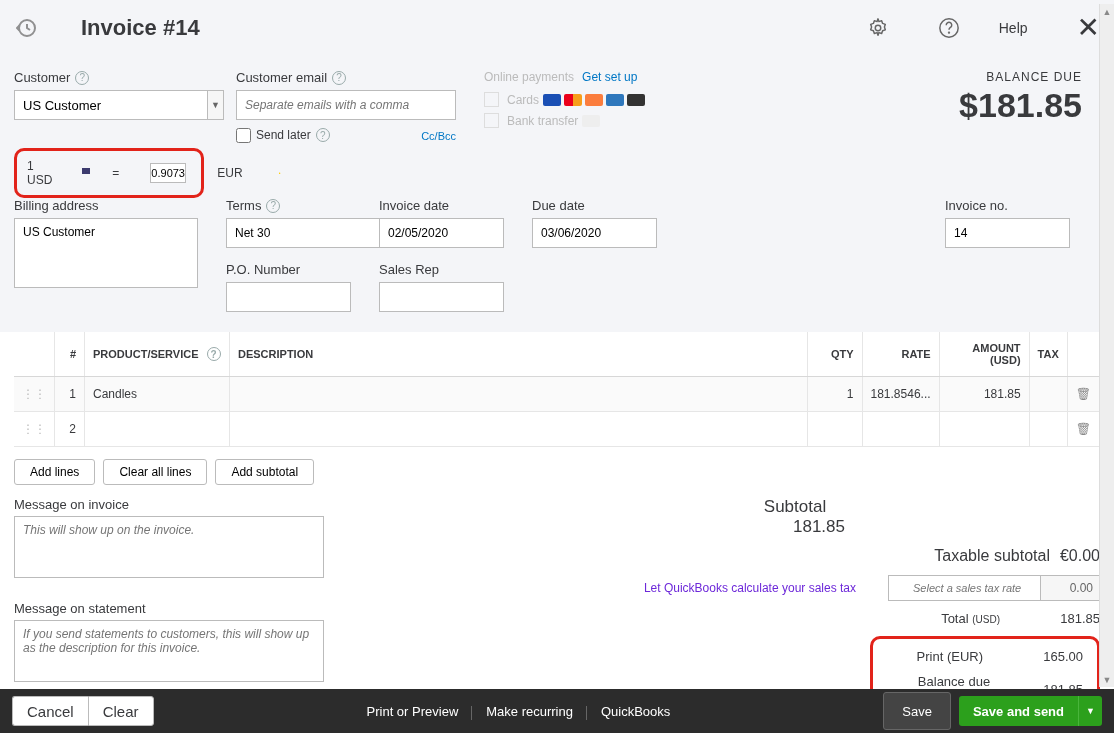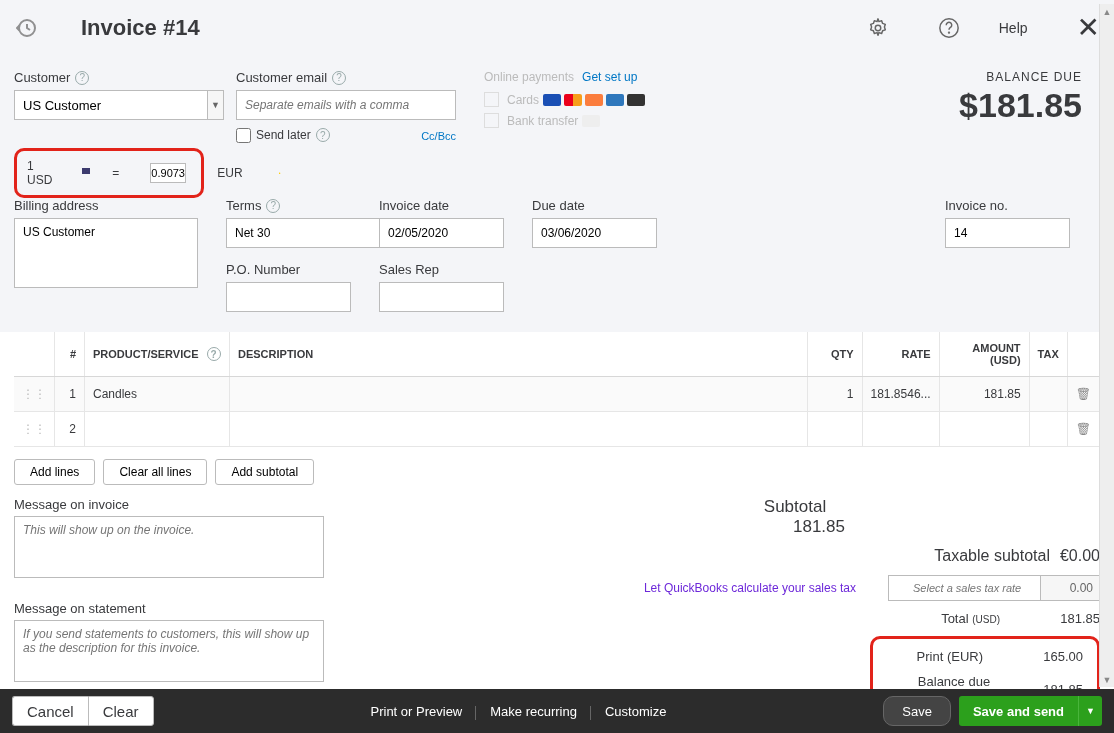--- a/index.html
+++ b/index.html
@@ -99,21 +99,21 @@
     .redbox .trow:last-child { margin-bottom: 0; }
     
     
     .footer { position: absolute; bottom: 0; left: 0; right: 0; height: 44px; background: #2c2c2c; display: flex; align-items: center; padding: 0 12px; color: #fff; font-size: 13px; }
     .footer .white-btn { height: 30px; padding: 0 14px; background: #fff; color: #393a3d; border: 1px solid #bbb; cursor: pointer; font-size: 15px; }
     .footer .white-btn.first { border-right: 0; border-radius: 3px 0 0 3px; }
     .footer .white-btn.second { border-radius: 0 3px 3px 0; }
     .footer .center { flex: 1; display: flex; justify-content: center; gap: 0; }
     .footer .center a { color: #fff; padding: 0 14px; cursor: pointer; position: relative; }
     .footer .center a.sep::after { content:""; width:1px; height:14px; background:#666; position:absolute; right:0; top:2px; }
-    .footer .save-btn { height: 30px; padding: 0 18px; background: #444; color: #fff; border: 1px solid #666; border-radius: 10px; cursor: pointer; font-size: 13px; margin-right: 8px; }
+    .footer .save-btn { height: 38px; padding: 0 18px; background: #444; color: #fff; border: 1px solid #666; border-radius: 3px; cursor: pointer; font-size: 13px; margin-right: 8px; }
     .footer .send-wrap { display: flex; }
     .footer .send-btn { height: 30px; padding: 0 14px; background: #2ca01c; color: #fff; border: 0; border-radius: 3px 0 0 3px; cursor: pointer; font-size: 13px; font-weight: 600; }
     .footer .send-dd { width: 24px; height: 30px; background: #2ca01c; border-left: 1px solid #49b53b; border-radius: 0 3px 3px 0; display: flex; align-items: center; justify-content: center; font-size: 9px; color: #fff; cursor: pointer; }
     
     
     .sb { position: absolute; right: 0; top: 4px; bottom: 46px; width: 15px; background: #eee; border-left: 1px solid #ddd; }
     .sb .arrow { height: 15px; display: flex; align-items: center; justify-content: center; font-size: 9px; color: #888; cursor: pointer; }
     
     svg { display: block; }
   </style>
@@ -351,20 +351,20 @@
   <div style="flex:1"></div>
   <div class="arrow" style="position:absolute;bottom:0;width:100%">▼</div>
 </div>
 
 <div class="footer">
   <button class="white-btn first">Cancel</button>
   <button class="white-btn second">Clear</button>
   <div class="center">
     <a class="sep">Print or Preview</a>
     <a class="sep">Make recurring</a>
-    <a>Customize</a>
+    <a>QuickBooks</a>
   </div>
   <button class="save-btn">Save</button>
   <div class="send-wrap">
     <button class="send-btn">Save and send</button>
     <div class="send-dd">▼</div>
   </div>
 </div>
 
 </body></html>

